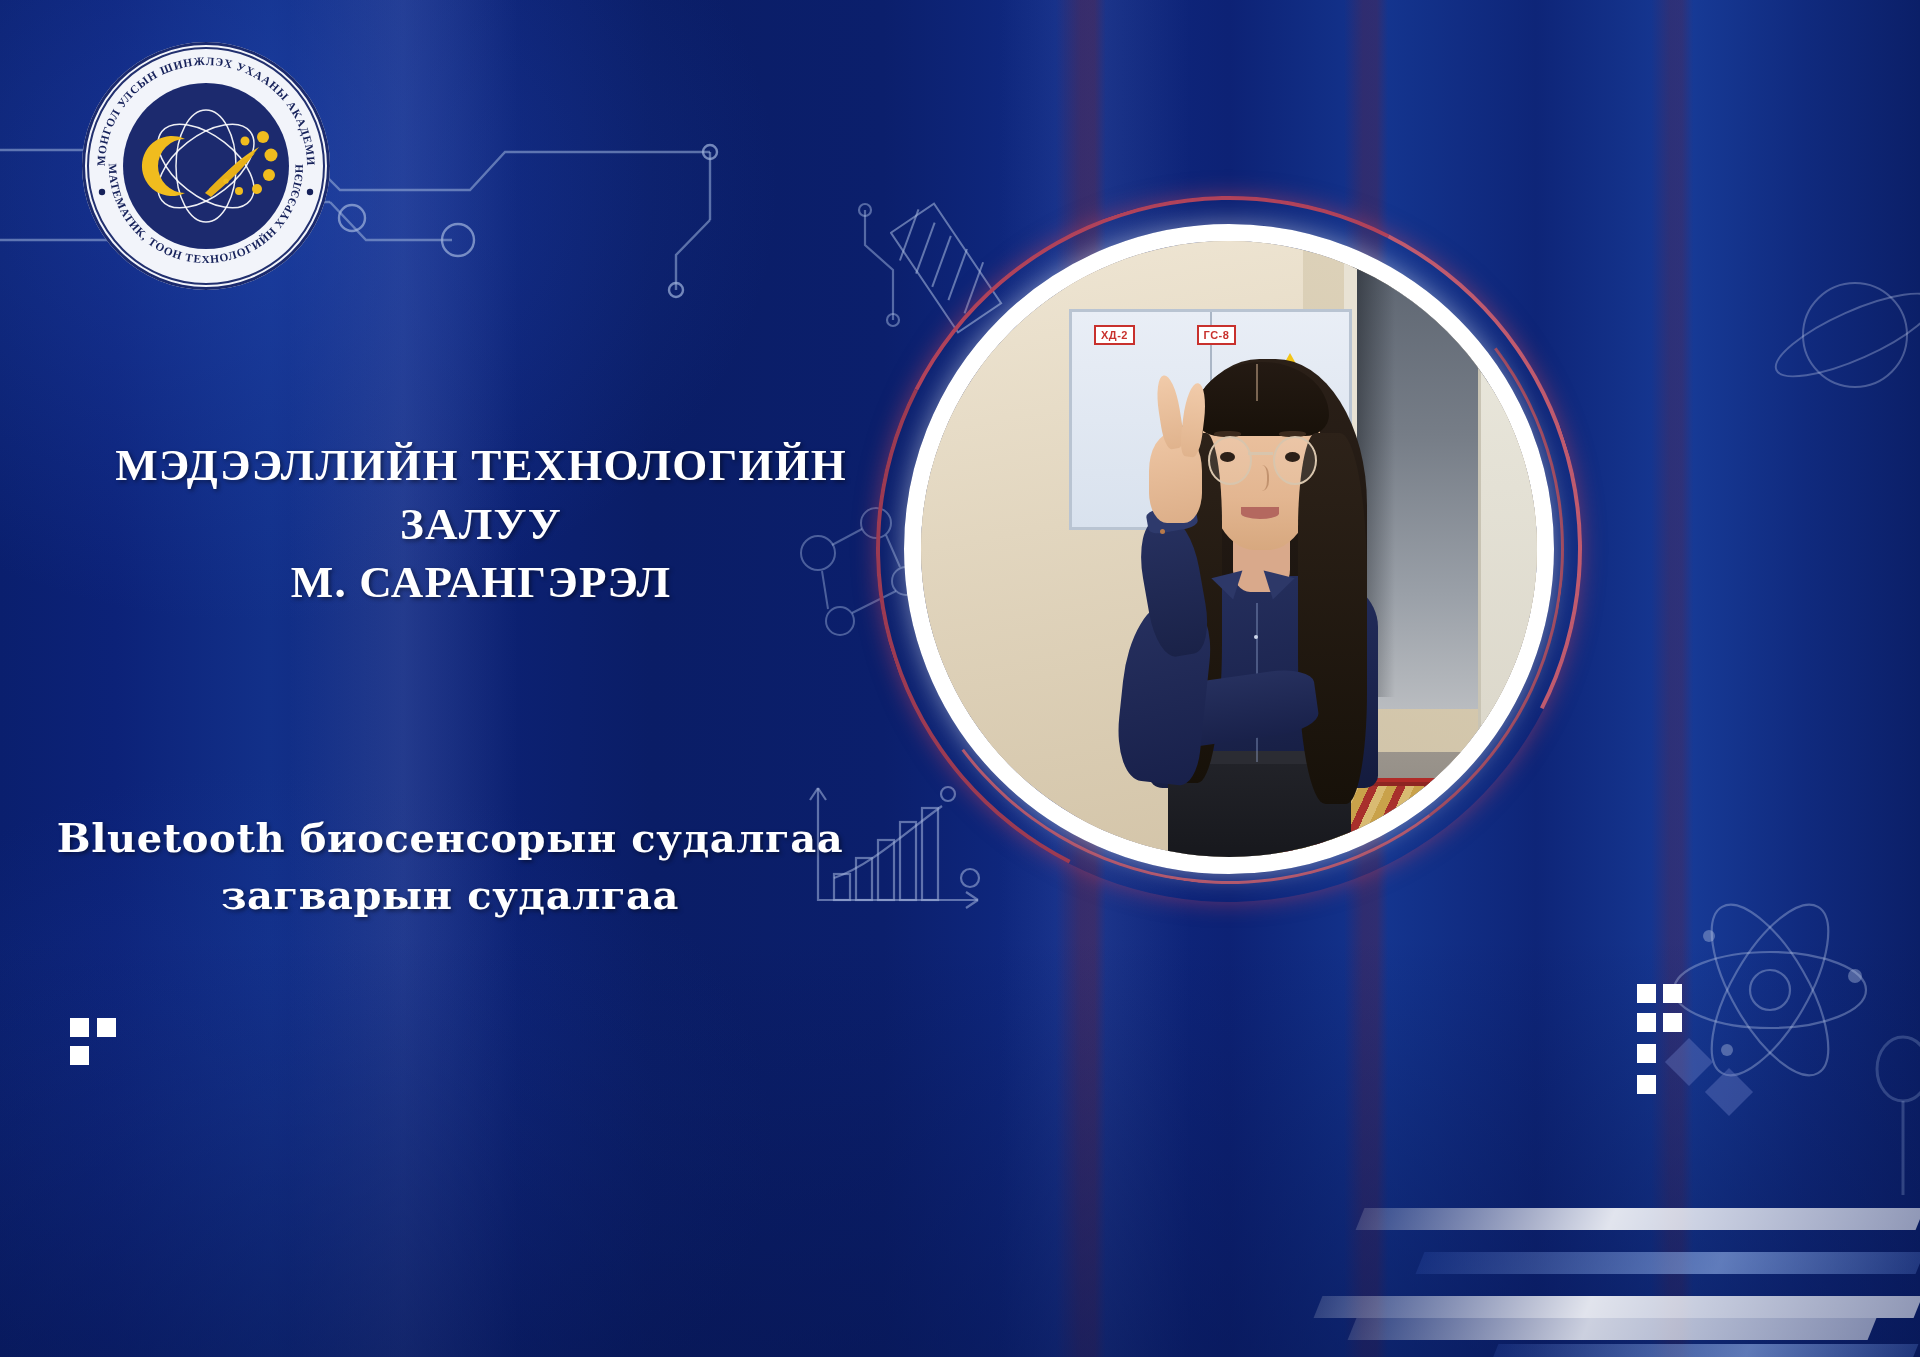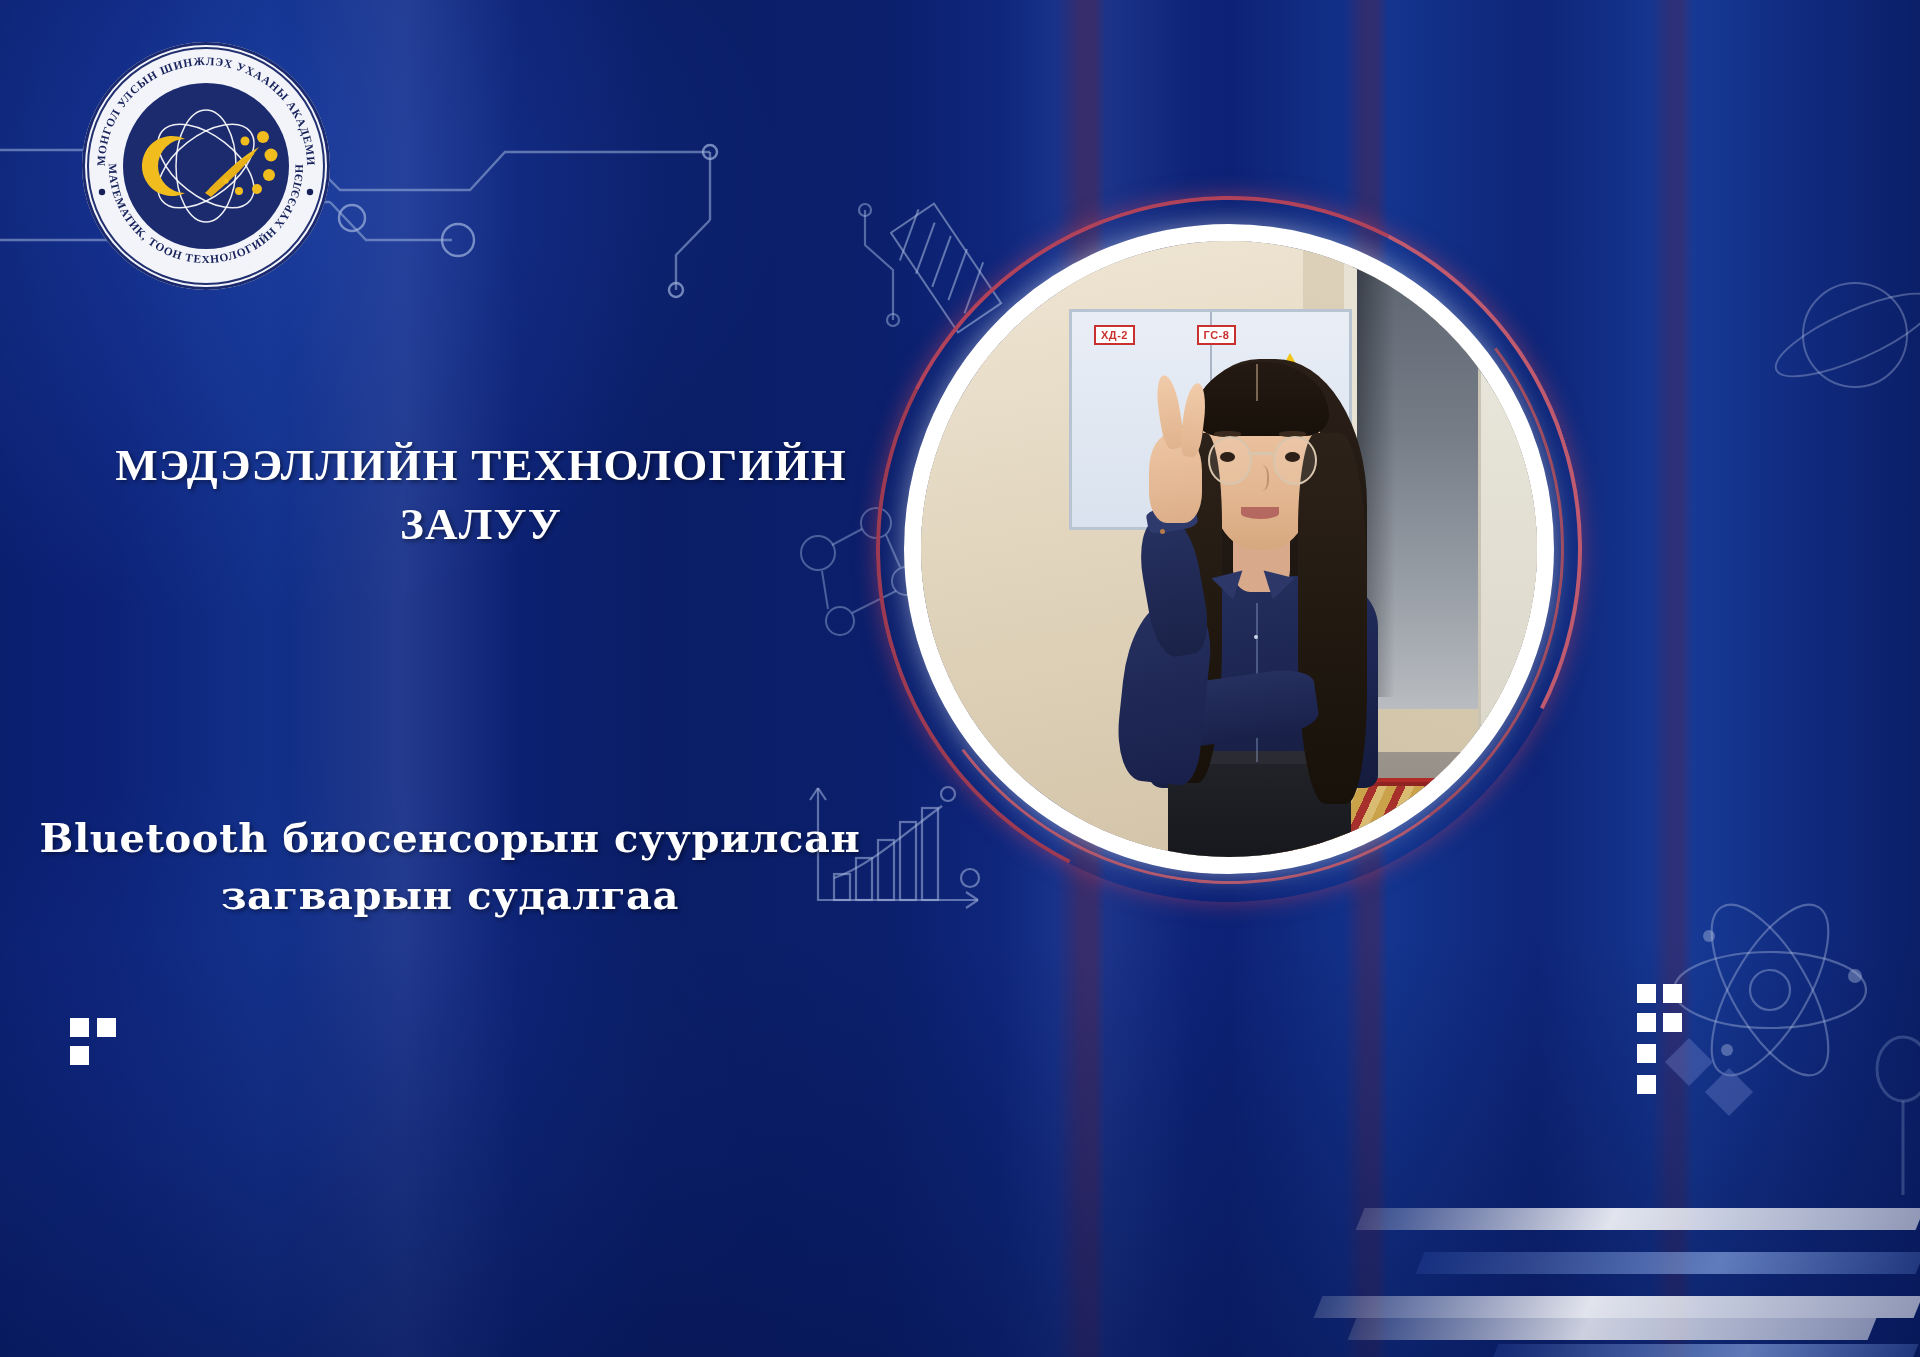--- a/index.html
+++ b/index.html
@@ -598,24 +598,25 @@
           <circle cx="116" cy="108" r="4"></circle>
           <circle cx="103" cy="98" r="2.6"></circle>
         </g>
       </svg>
     </div>
   </div>
 
   <div class="dept-block">
     <div class="dept-line1">МЭДЭЭЛЛИЙН ТЕХНОЛОГИЙН</div>
     <div>ЗАЛУУ</div>
+    <div>М. САРАНГЭРЭЛ</div>
   </div>
 
   <div class="research-block">
-    <div>Bluetooth биосенсорын суурилсан</div>
+    <div>Bluetooth биосенсорын судалгаа</div>
     <div>загварын судалгаа</div>
   </div>
 
 
   <div class="photo-wrap">
     <div class="photo-arc-red"></div>
     <div class="photo-arc-red2"></div>
     <div class="photo-ring-white"></div>
     <div class="photo-clip">
       <div class="scene">

